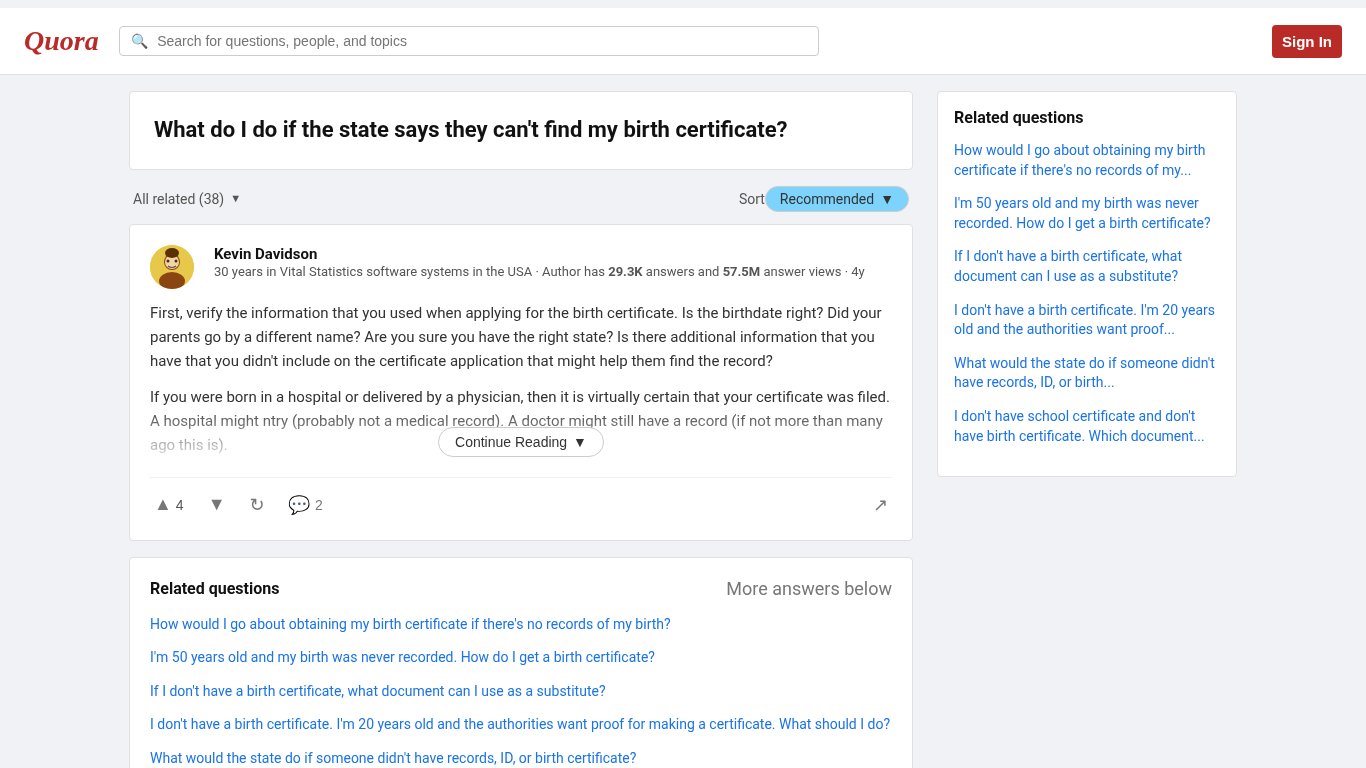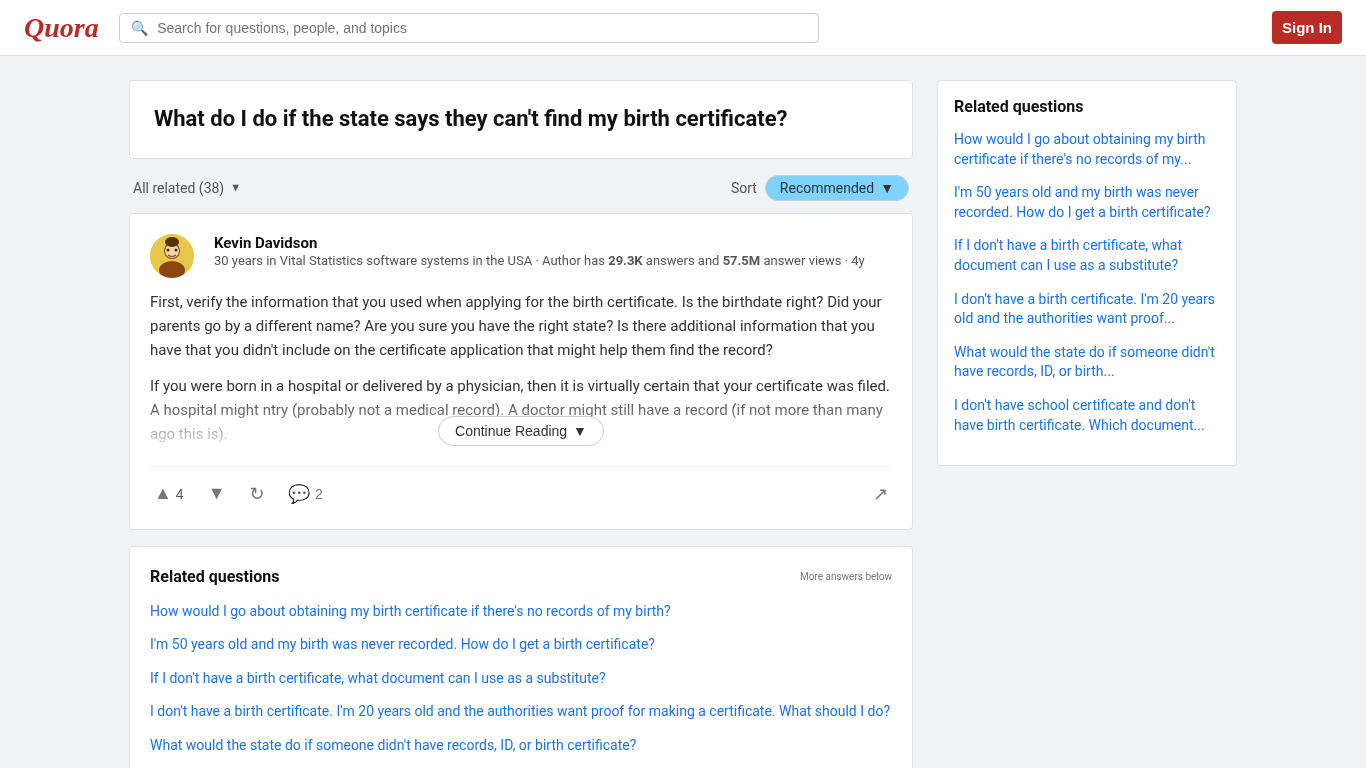--- a/index.html
+++ b/index.html
@@ -10,23 +10,23 @@
       font-size: 15px;
     }
 
     
     .header {
       background: #fff;
       border-bottom: 1px solid #e0e0e0;
       display: flex;
       align-items: center;
       padding: 0 24px;
-      height: 56px;
+      height: 67px;
       position: sticky;
-      top: 0;
+      top: 8px;
       z-index: 100;
     }
     .logo {
       font-size: 28px;
       font-weight: bold;
       color: #b92b27;
       margin-right: 20px;
       font-style: italic;
       font-family: Georgia, serif;
       cursor: pointer;
@@ -115,21 +115,20 @@
       color: #555;
       cursor: pointer;
     }
     .chevron-down {
       font-size: 11px;
       color: #555;
     }
     .sort-area {
       display: flex;
       align-items: center;
-      gap: 8px;
       font-size: 14px;
       color: #555;
     }
     .sort-dropdown {
       display: flex;
       align-items: center;
       gap: 6px;
       border: 1px solid #ccc;
       border-radius: 20px;
       padding: 4px 14px;
@@ -259,21 +258,21 @@
       align-items: center;
       justify-content: space-between;
       margin-bottom: 16px;
     }
     .related-inline-title {
       font-size: 16px;
       font-weight: 700;
       color: #111;
     }
     .more-answers {
-      font-size: 10px;
+      font-size: 18px;
       color: #777;
     }
     .related-link {
       display: block;
       color: #1a73e8;
       font-size: 14px;
       text-decoration: none;
       margin-bottom: 14px;
       line-height: 1.4;
       cursor: pointer;

